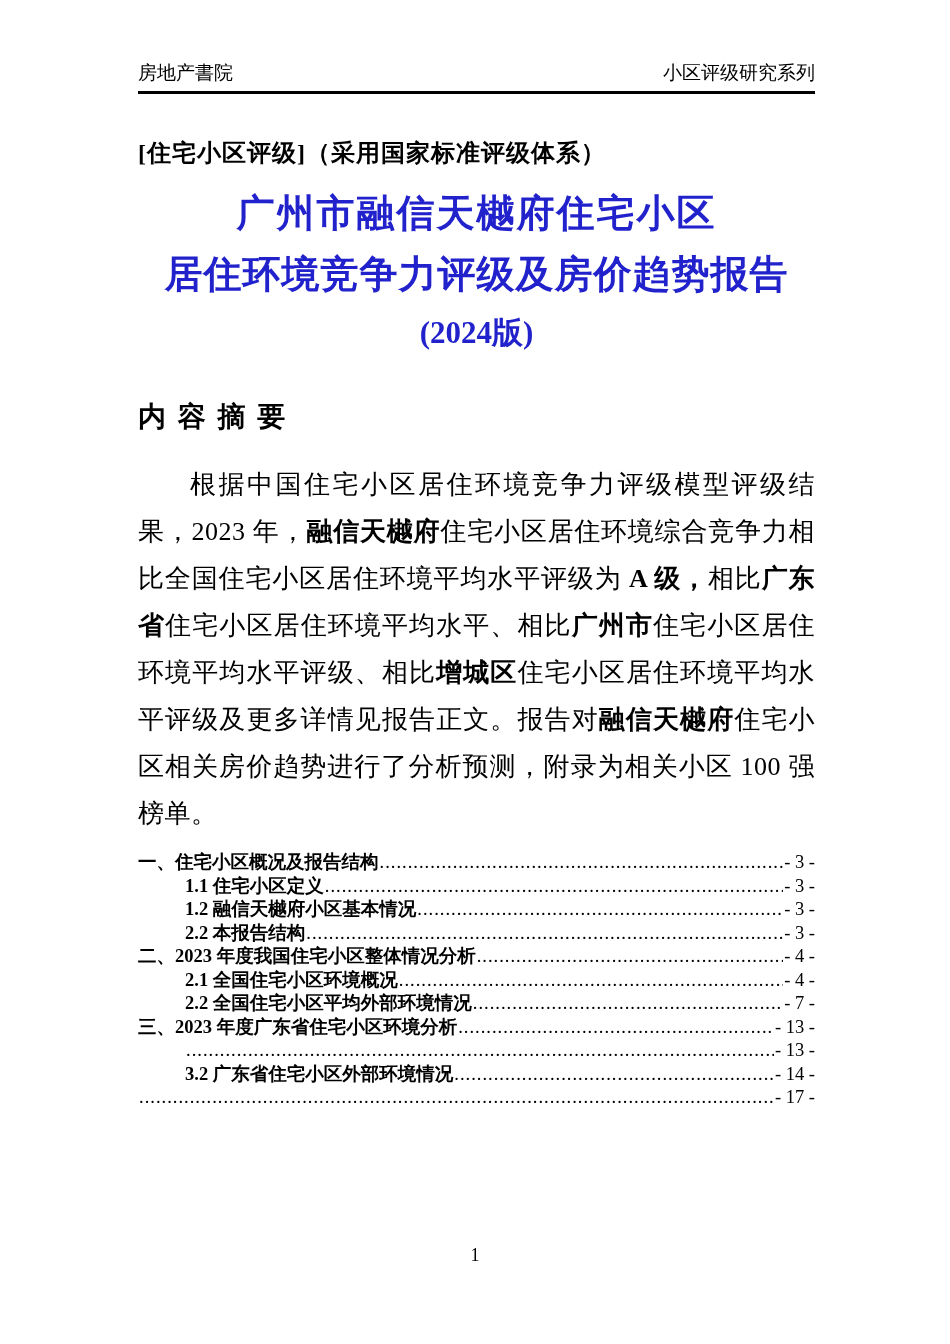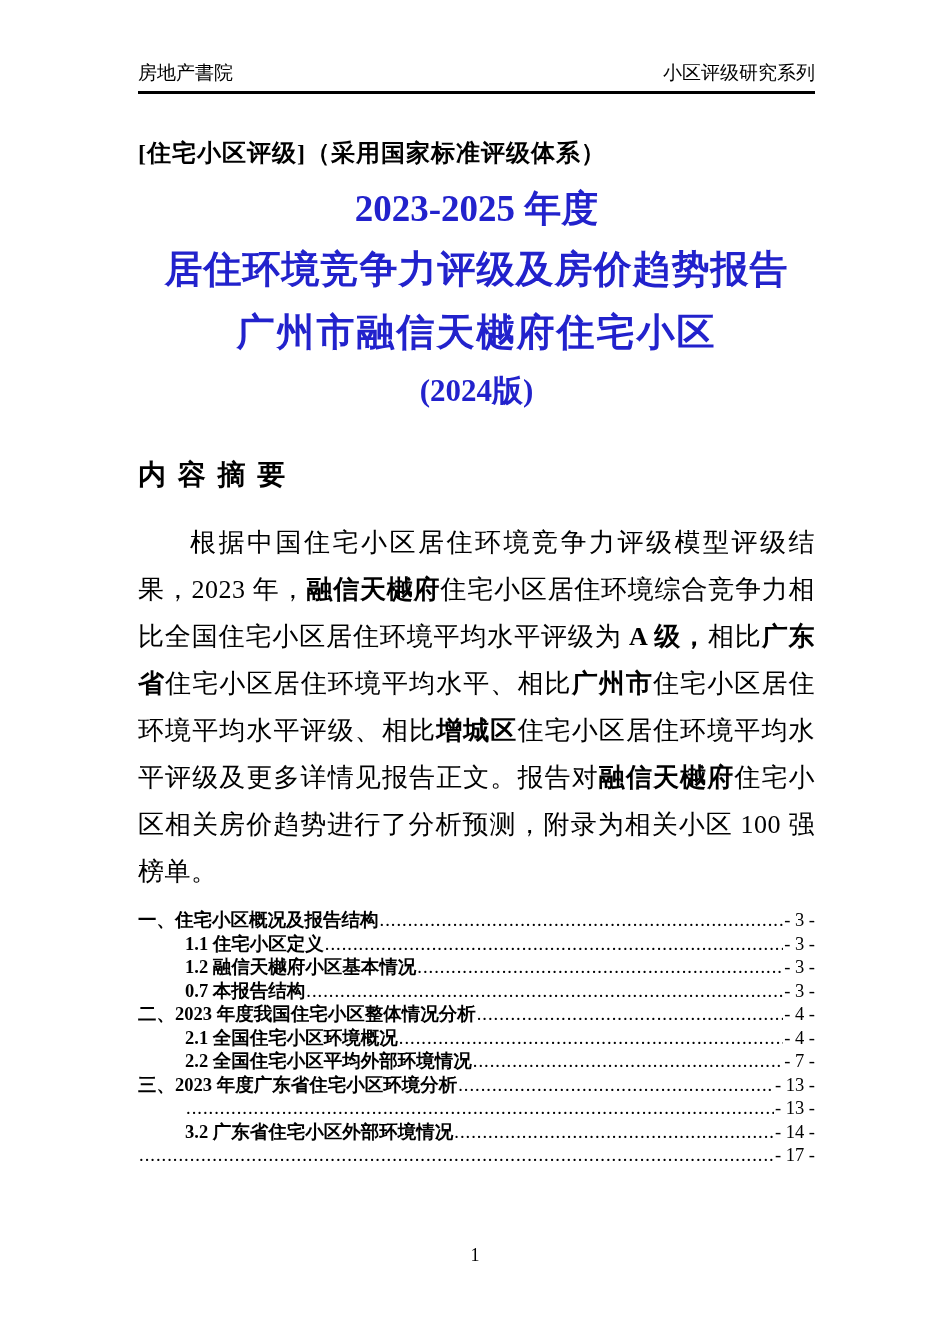--- a/index.html
+++ b/index.html
@@ -113,23 +113,22 @@
   <div class="content">
 
     <div class="running-header">
       <span>房地产書院</span>
       <span>小区评级研究系列</span>
     </div>
     <hr class="header-rule">
 
     <div class="tagline">[住宅小区评级]（采用国家标准评级体系）</div>
 
-    <div class="title-block t-years">2023-2025 年度</div>
+    <div class="title-block t-main">广州市融信天樾府住宅小区</div>
     <div class="title-block t-main2">居住环境竞争力评级及房价趋势报告</div>
-    <div class="title-block t-main">广州市融信天樾府住宅小区</div>
     <div class="title-block t-edition">(2024版)</div>
 
     <div class="abstract-heading">内 容 摘 要</div>
     <p class="abstract-paragraph"><span>根据中国住宅小区居住环境竞争力评级模型评级结果，2023 年，</span><span class="seg-bold">融信天樾府</span><span>住宅小区居住环境综合竞争力相比全国住宅小区居住环境平均水平评级为 </span><span class="seg-bold">A 级，</span><span>相比</span><span class="seg-bold">广东省</span><span>住宅小区居住环境平均水平、相比</span><span class="seg-bold">广州市</span><span>住宅小区居住环境平均水平评级、相比</span><span class="seg-bold">增城区</span><span>住宅小区居住环境平均水平评级及更多详情见报告正文。报告对</span><span class="seg-bold">融信天樾府</span><span>住宅小区相关房价趋势进行了分析预测，附录为相关小区 100 强榜单。</span></p>
 
     <nav class="toc" id="toc-list">
         <a class="toc-row lvl1">
     <span class="toc-label">一、住宅小区概况及报告结构</span>
     <span class="toc-dots">....................................................................................................................................................................................</span>
     <span class="toc-page">- 3 -</span>
@@ -138,21 +137,21 @@
     <span class="toc-label">1.1 住宅小区定义</span>
     <span class="toc-dots">....................................................................................................................................................................................</span>
     <span class="toc-page">- 3 -</span>
   </a>
         <a class="toc-row lvl2">
     <span class="toc-label">1.2 融信天樾府小区基本情况</span>
     <span class="toc-dots">....................................................................................................................................................................................</span>
     <span class="toc-page">- 3 -</span>
   </a>
         <a class="toc-row lvl2">
-    <span class="toc-label">0.7 本报告结构</span>
+    <span class="toc-label">2.2 本报告结构</span>
     <span class="toc-dots">....................................................................................................................................................................................</span>
     <span class="toc-page">- 3 -</span>
   </a>
         <a class="toc-row lvl1">
     <span class="toc-label">二、2023 年度我国住宅小区整体情况分析</span>
     <span class="toc-dots">....................................................................................................................................................................................</span>
     <span class="toc-page">- 4 -</span>
   </a>
         <a class="toc-row lvl2">
     <span class="toc-label">2.1 全国住宅小区环境概况</span>

